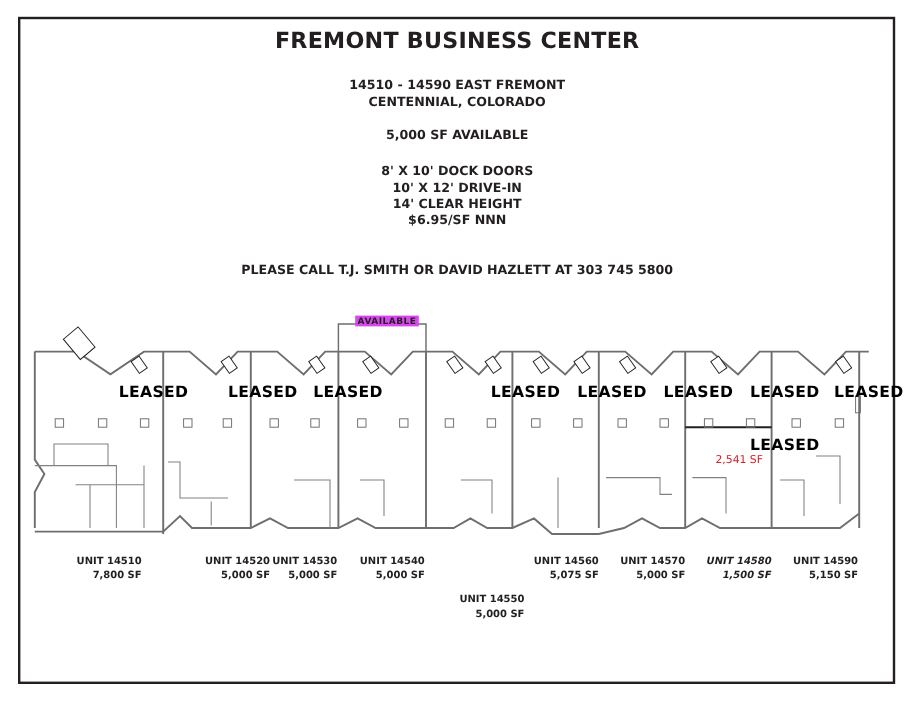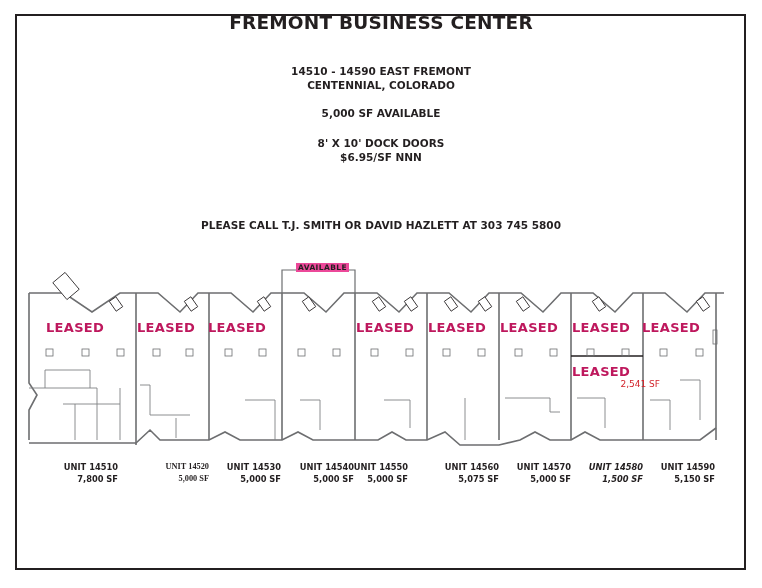--- a/index.html
+++ b/index.html
@@ -1,53 +1,55 @@
 <!DOCTYPE html>
 <html><head>
 <meta charset="utf-8">
 <style>
   html, body { margin: 0; padding: 0; background: #ffffff; }
   body { width: 762px; height: 588px; position: relative; overflow: hidden;
          font-family: "DejaVu Sans", "Liberation Sans", sans-serif; color: #231f20; }
   .frame { position: absolute; left: 15px; top: 14px; width: 727px; height: 552px;
            border: 2px solid #231f20; box-sizing: content-box; }
-  .title { position: absolute; left: 0; width: 762px; top: 12px; text-align: center;
+  .title { position: absolute; left: 0; width: 762px; top: 24px; text-align: center;
            font-weight: bold; font-size: 18.5px; letter-spacing: 0.2px; }
   .info { position: absolute; left: 0; width: 762px; text-align: center;
           font-weight: bold; font-size: 10.5px; line-height: 13.5px; }
   .info-block1 { top: 65px; }
   .info-block2 { top: 107px; }
   .info-block3 { top: 137px; }
   .info-block4 { top: 219px; }
   .info div { white-space: nowrap; }
   .plan { position: absolute; left: 0; top: 0; width: 762px; height: 588px; }
-  .leased { position: absolute; color: #be185d; font-weight: bold; font-size: 13px;
-            letter-spacing: 0.3px; text-align: left; width: 72px; }
-  .leased-sf { position: absolute; color: #d2232a; font-size: 9px; text-align: right; width: 88px; }
+  .leased { position: absolute; color: #000000; font-weight: bold; font-size: 13px;
+            letter-spacing: 0.3px; text-align: center; width: 72px; margin-left: 46px; }
+  .leased-sf { position: absolute; color: #d2232a; font-size: 9px; text-align: center; width: 88px; }
   .unit-label { position: absolute; top: 461px; text-align: right; width: 72px;
                 font-weight: bold; font-size: 8.3px; line-height: 12px; }
   .available-label { position: absolute; left: 296px; top: 263px; font-weight: bold; font-size: 7.5px;
-                     letter-spacing: 0.4px; background: #ec4899; padding: 0 2px; }
+                     letter-spacing: 0.4px; background: #d946ef; padding: 0 2px; }
 </style>
 </head>
 <body>
 
 <div class="frame"></div>
 
 <div class="title">FREMONT BUSINESS CENTER</div>
 
 <div class="info info-block1">
   <div>14510 - 14590 EAST FREMONT</div>
   <div>CENTENNIAL, COLORADO</div>
 </div>
 <div class="info info-block2">
   <div>5,000 SF AVAILABLE</div>
 </div>
 <div class="info info-block3">
   <div>8' X 10' DOCK DOORS</div>
+  <div>10' X 12' DRIVE-IN</div>
+  <div>14' CLEAR HEIGHT</div>
   <div>$6.95/SF NNN</div>
 </div>
 <div class="info info-block4">
   <div>PLEASE CALL T.J. SMITH OR DAVID HAZLETT AT 303 745 5800</div>
 </div>
 
 <svg class="plan" viewBox="0 0 762 588" xmlns="http://www.w3.org/2000/svg">
   <g fill="none" stroke="#6d6e70" stroke-width="1.6">
 
     <polyline points="29,293 64,293 92,312 120,293 136,293 158,293 180,312 198,293 209,293 231,293 253,312 271,293 282,293 304,293 326,312 344,293 355,293 377,293 399,312 417,293 427,293 449,293 471,312 489,293 499,293 521,293 543,312 561,293 571,293 593,293 615,312 633,293 643,293 665,293 687,312 705,293 716,293 724,293"></polyline>
@@ -140,33 +142,33 @@
 <div class="leased" style="left:500px; top:320px;">LEASED</div>
 <div class="leased" style="left:572px; top:320px;">LEASED</div>
 <div class="leased" style="left:642px; top:320px;">LEASED</div>
 <div class="leased" style="left:572px; top:364px;">LEASED</div>
 <div class="leased-sf" style="left:572px; top:379px;">2,541 SF</div>
 
 <div class="unit-label" style="left:46px;">
     <div>UNIT 14510</div>
     <div>7,800 SF</div>
   </div>
-<div class="unit-label" style="left:137px;font-family:Liberation Serif, serif;">
+<div class="unit-label" style="left:153px;">
     <div>UNIT 14520</div>
     <div>5,000 SF</div>
   </div>
 <div class="unit-label" style="left:209px;">
     <div>UNIT 14530</div>
     <div>5,000 SF</div>
   </div>
 <div class="unit-label" style="left:282px;">
     <div>UNIT 14540</div>
     <div>5,000 SF</div>
   </div>
-<div class="unit-label" style="left:336px;">
+<div class="unit-label" style="left:365px;margin-top:32px;">
     <div>UNIT 14550</div>
     <div>5,000 SF</div>
   </div>
 <div class="unit-label" style="left:427px;">
     <div>UNIT 14560</div>
     <div>5,075 SF</div>
   </div>
 <div class="unit-label" style="left:499px;">
     <div>UNIT 14570</div>
     <div>5,000 SF</div>

